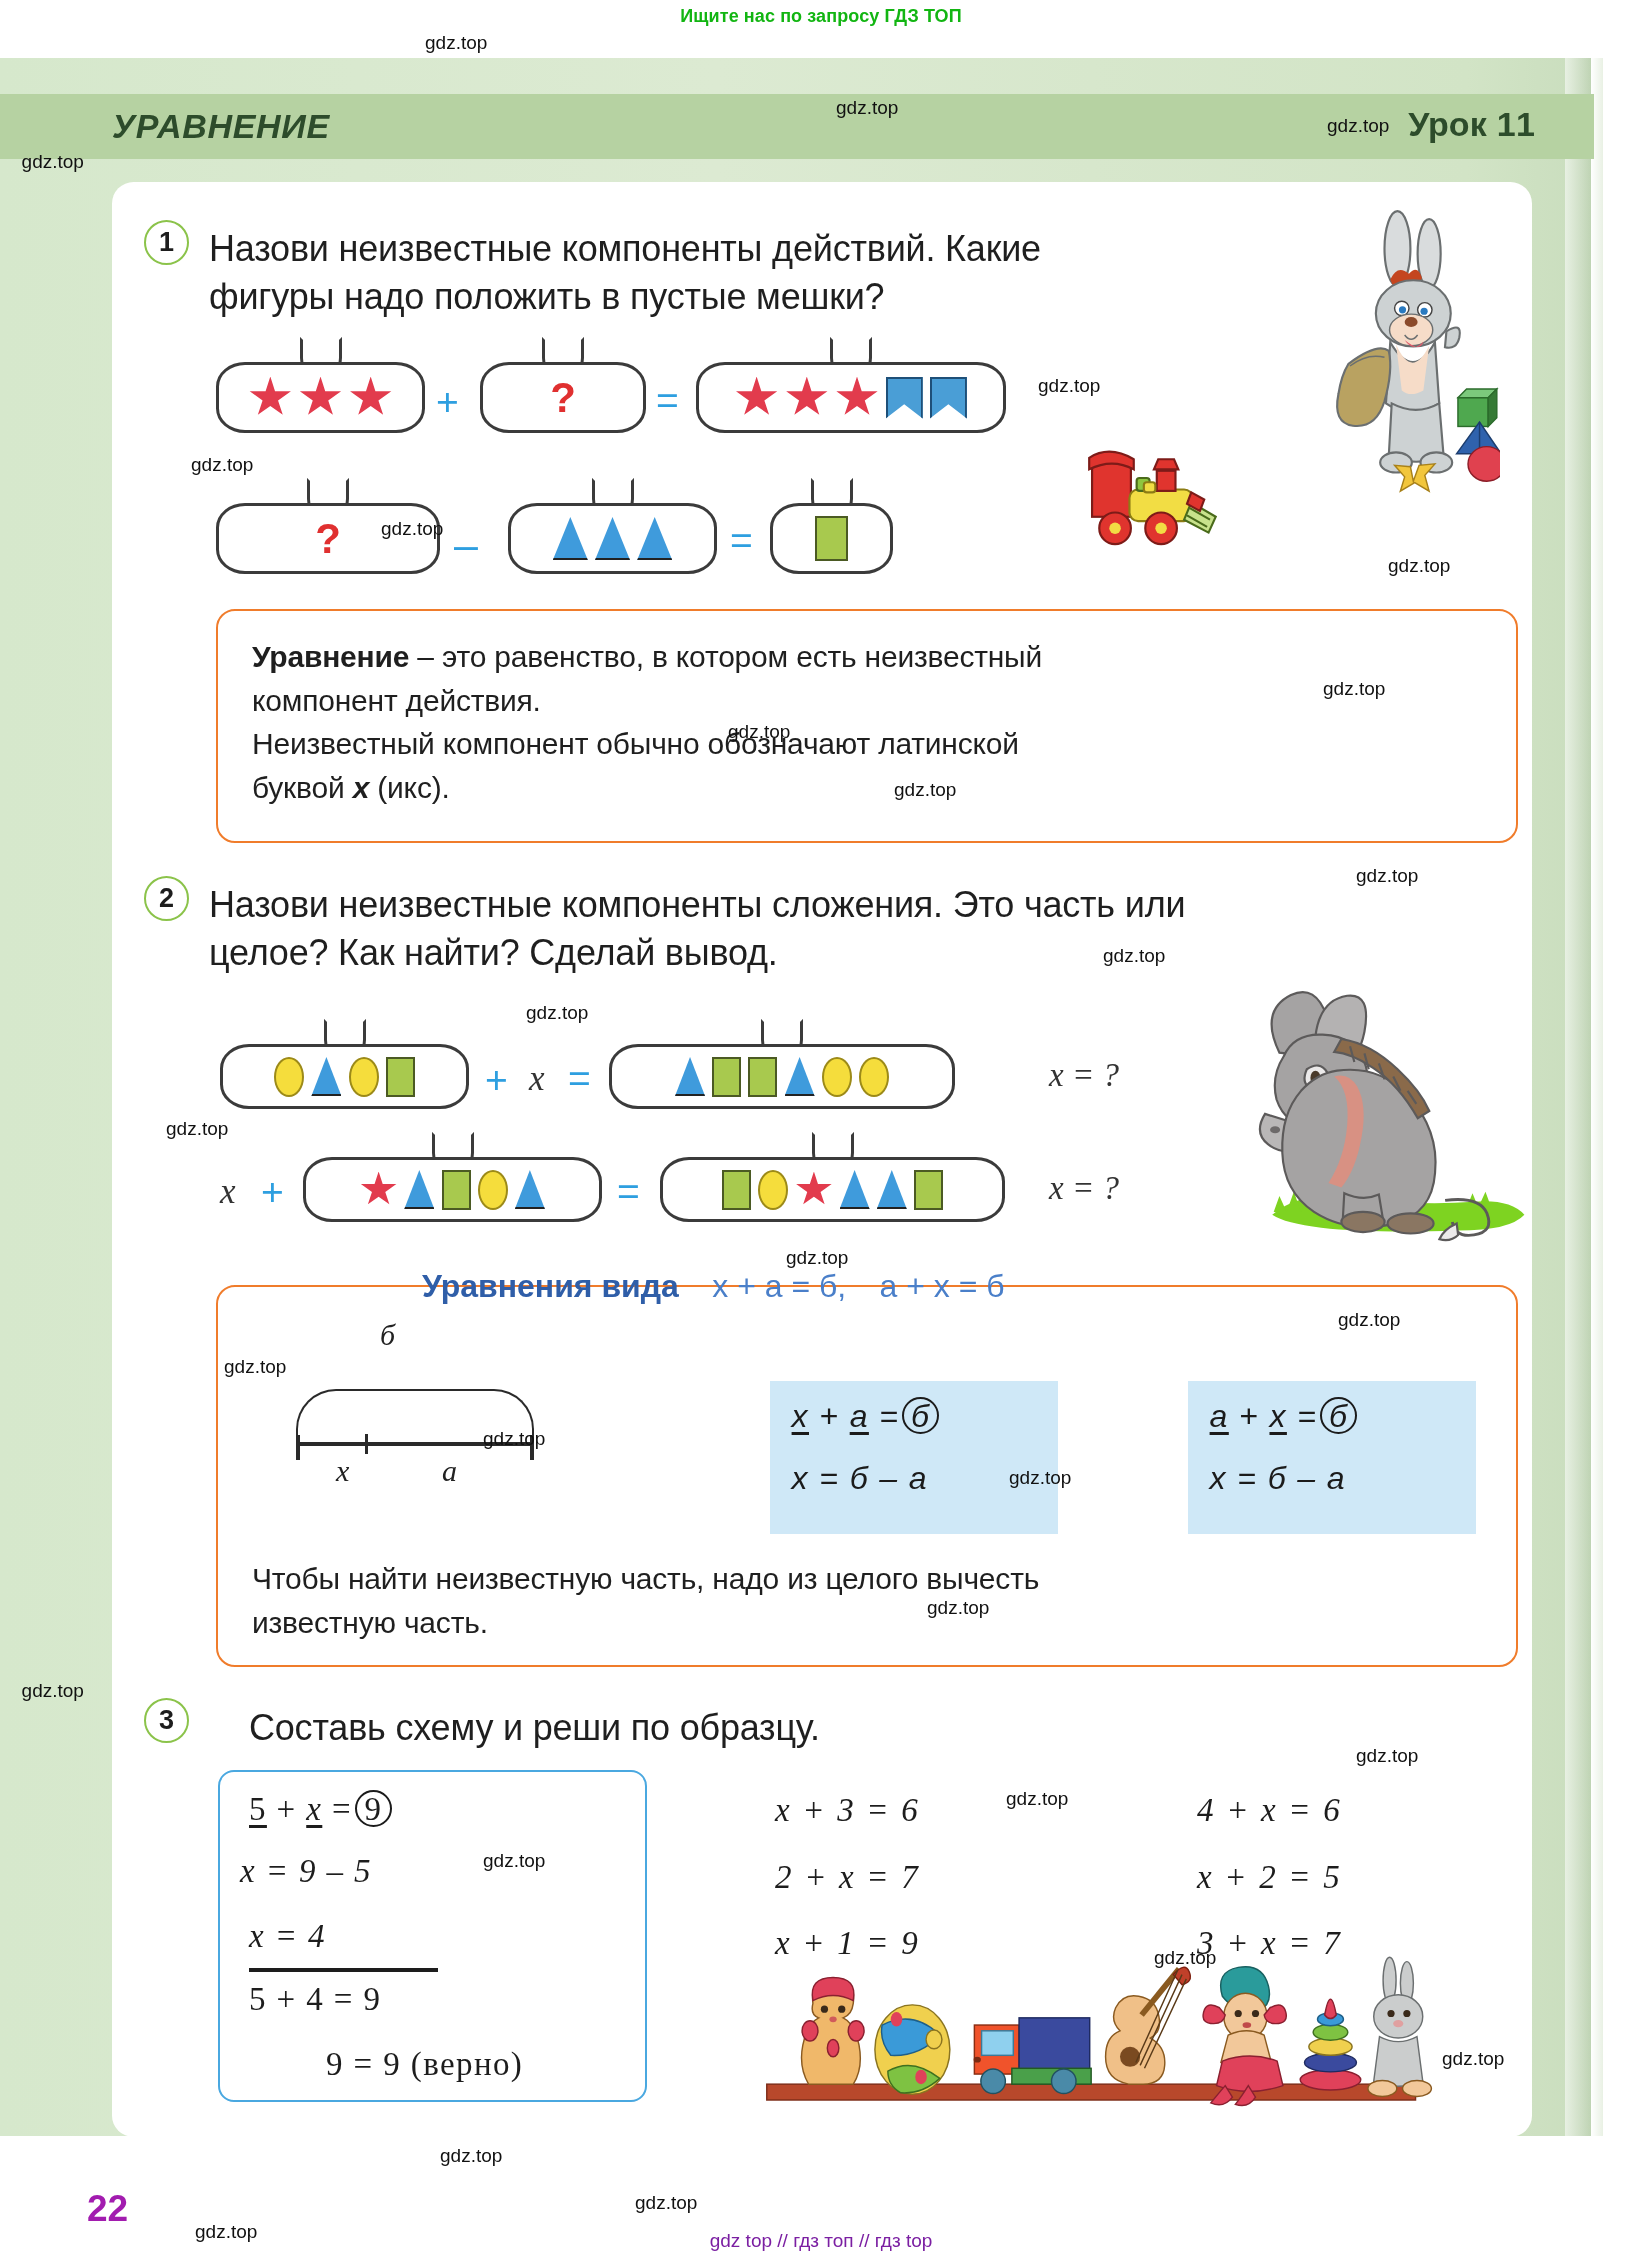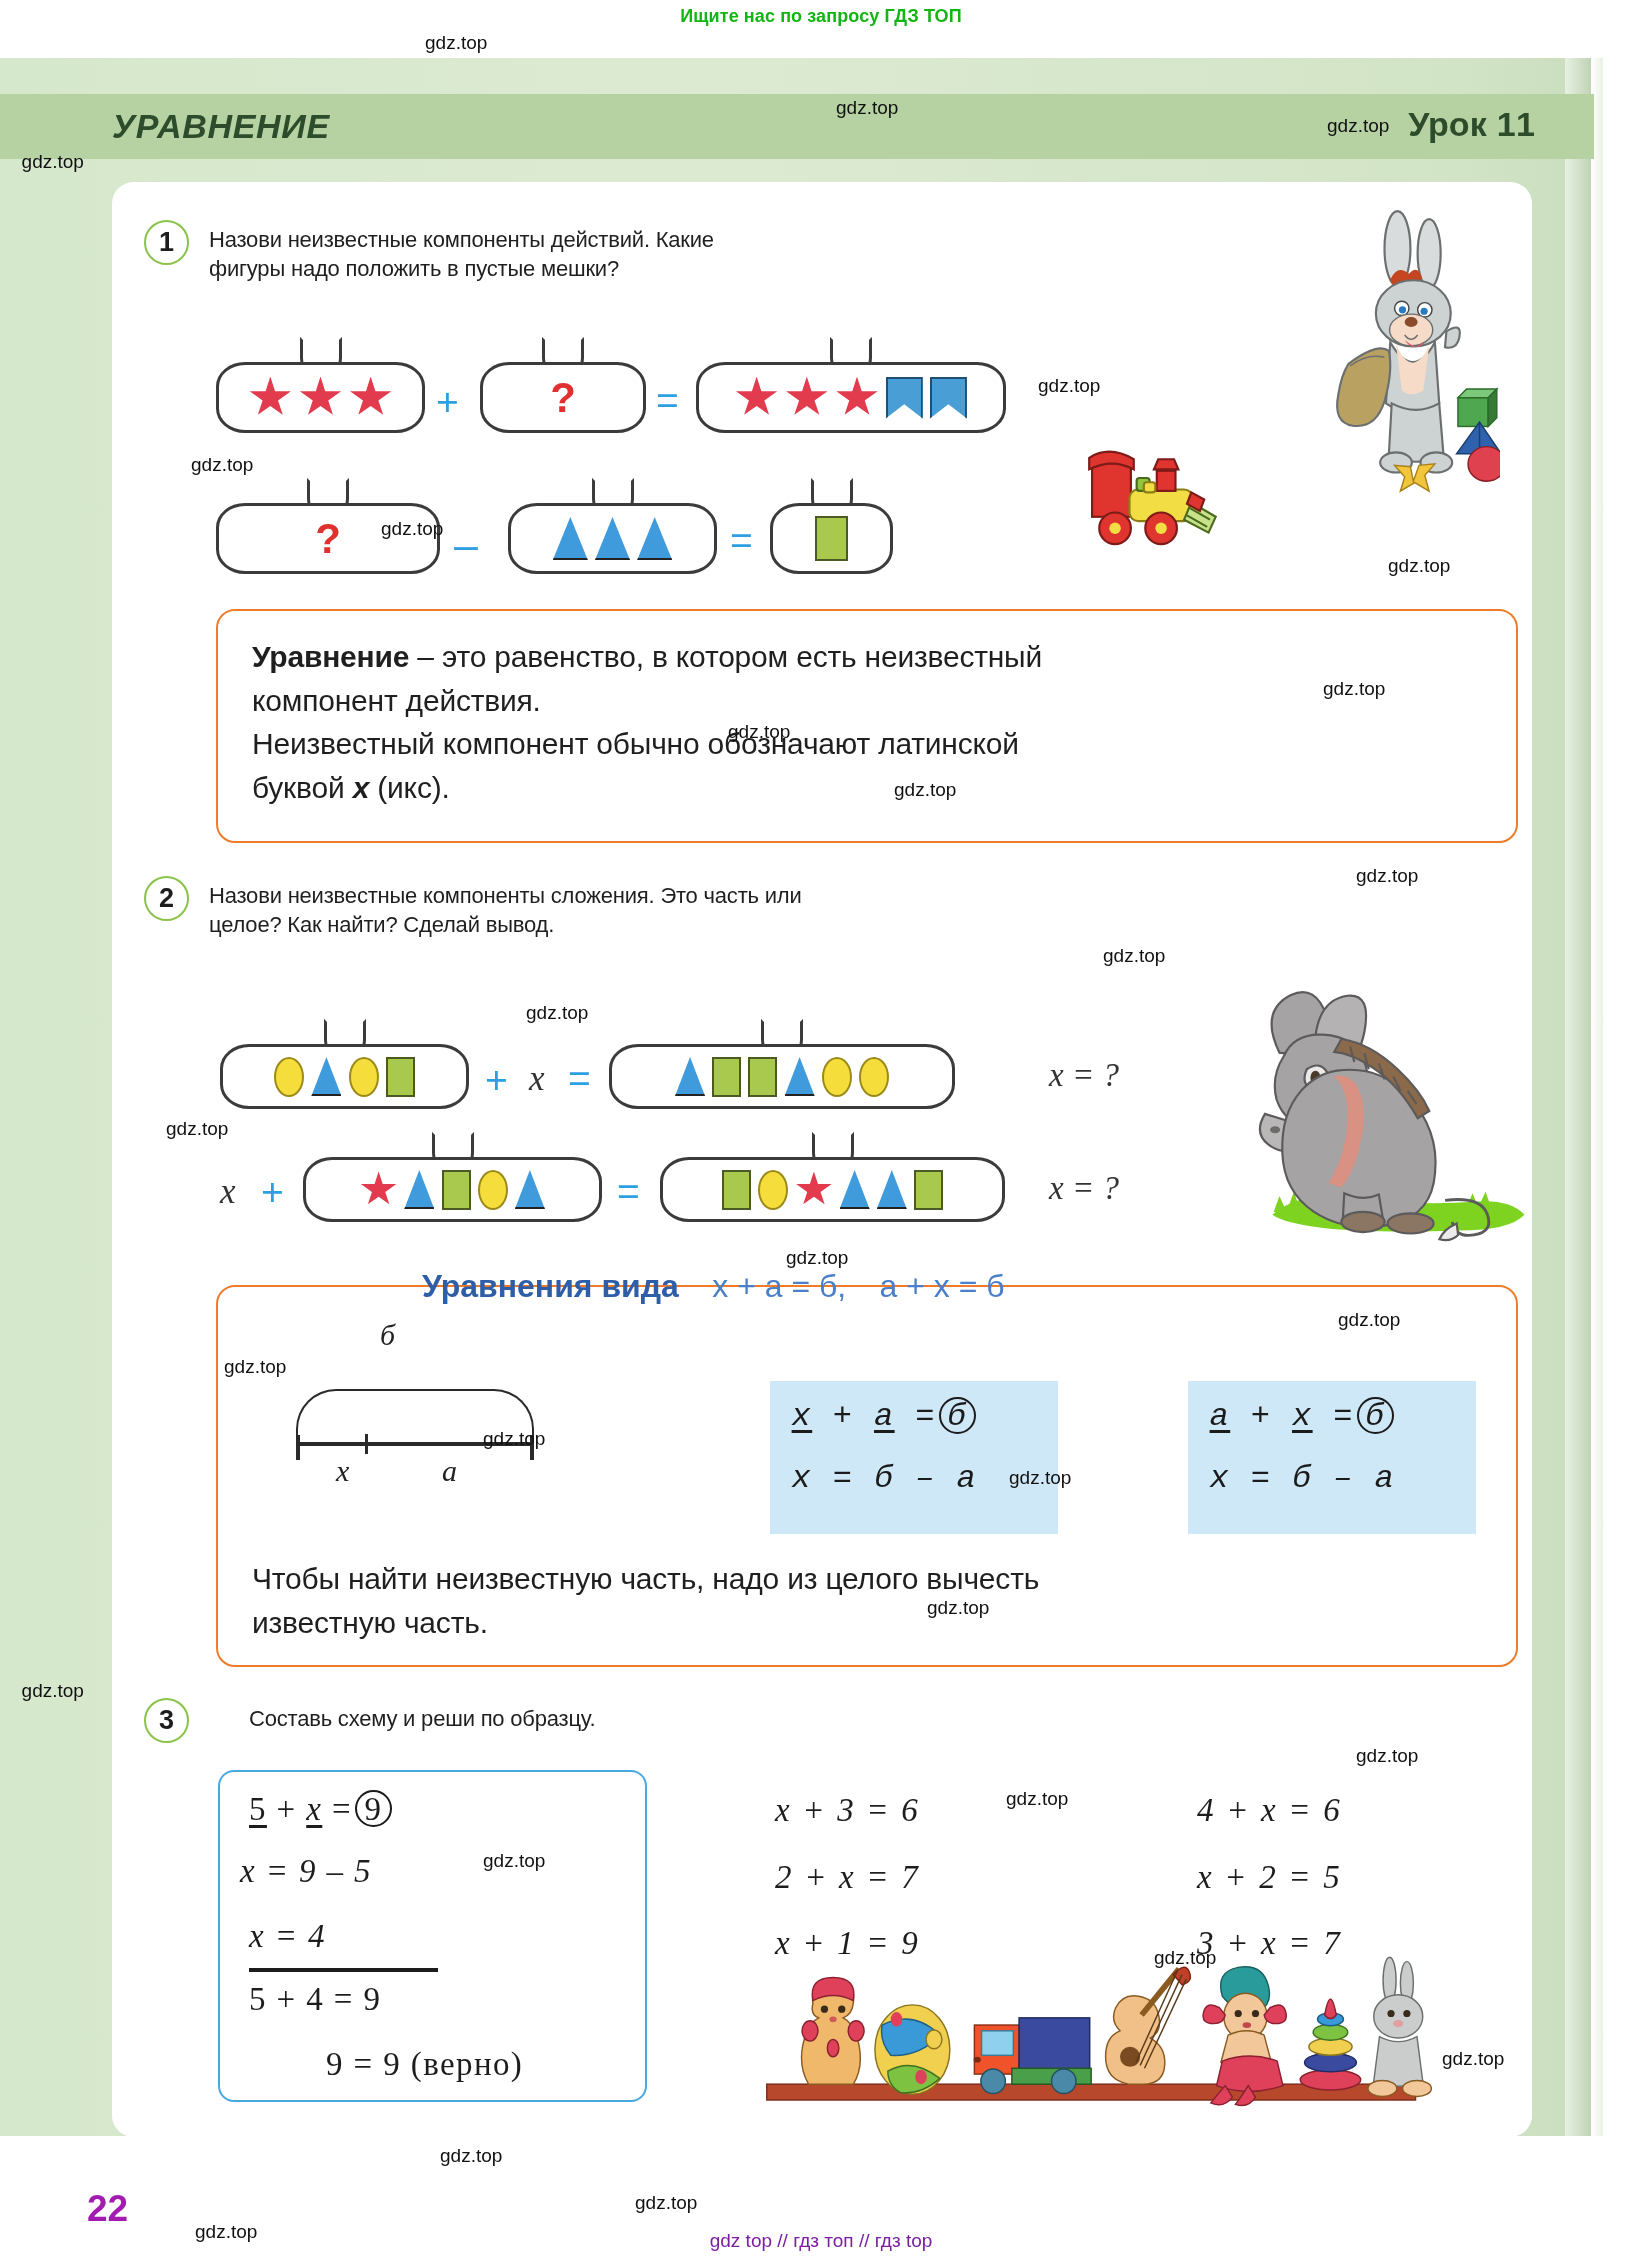--- a/index.html
+++ b/index.html
@@ -59,21 +59,21 @@
   .task-num {
     position: absolute; width: 45px; height: 45px; border-radius: 50%;
     border: 2.2px solid #8bc34a;
     display: flex; align-items: center; justify-content: center;
     font-size: 27px; font-weight: 700; color: #1d1d1d;
     background: #ffffff;
   }
 
   
   .task-text {
-    position: absolute; font-size: 22px; color: #1f1f1f;
+    position: absolute; font-size: 36px; color: #1f1f1f;
     line-height: 1.32; letter-spacing: -0.2px;
   }
 
   
   .rule-box {
     position: absolute; border: 2.2px solid #f07c2b; border-radius: 19px;
     background: transparent;
   }
   .rule-text {
     position: absolute; font-size: 30px; color: #1f1f1f; line-height: 1.45;
@@ -163,21 +163,21 @@
     position: absolute; font-size: 30px; font-style: italic;
     font-family: "Liberation Serif", serif; color: #222;
   }
 
   
   .eq-panel {
     position: absolute; background: #cfe8f7; padding: 16px 21.6px;
     display: flex; flex-direction: column; gap: 24.5px;
   }
   .eq-line {
-    font-size: 32px; font-style: italic; font-family: Liberation Mono, monospace;
+    font-size: 32px; font-style: italic; font-family: Liberation Sans, sans-serif;
     color: #1b1b1b; white-space: nowrap; letter-spacing: 1.4px;
   }
   .u { text-decoration: underline; text-underline-offset: 5px; }
   .circled {
     display: inline-block; border: 2.2px solid #1b1b1b; border-radius: 50%;
     width: 37px; height: 37px; line-height: 35px; text-align: center;
     font-style: italic; margin-left: 2.9px;
   }
 
   

